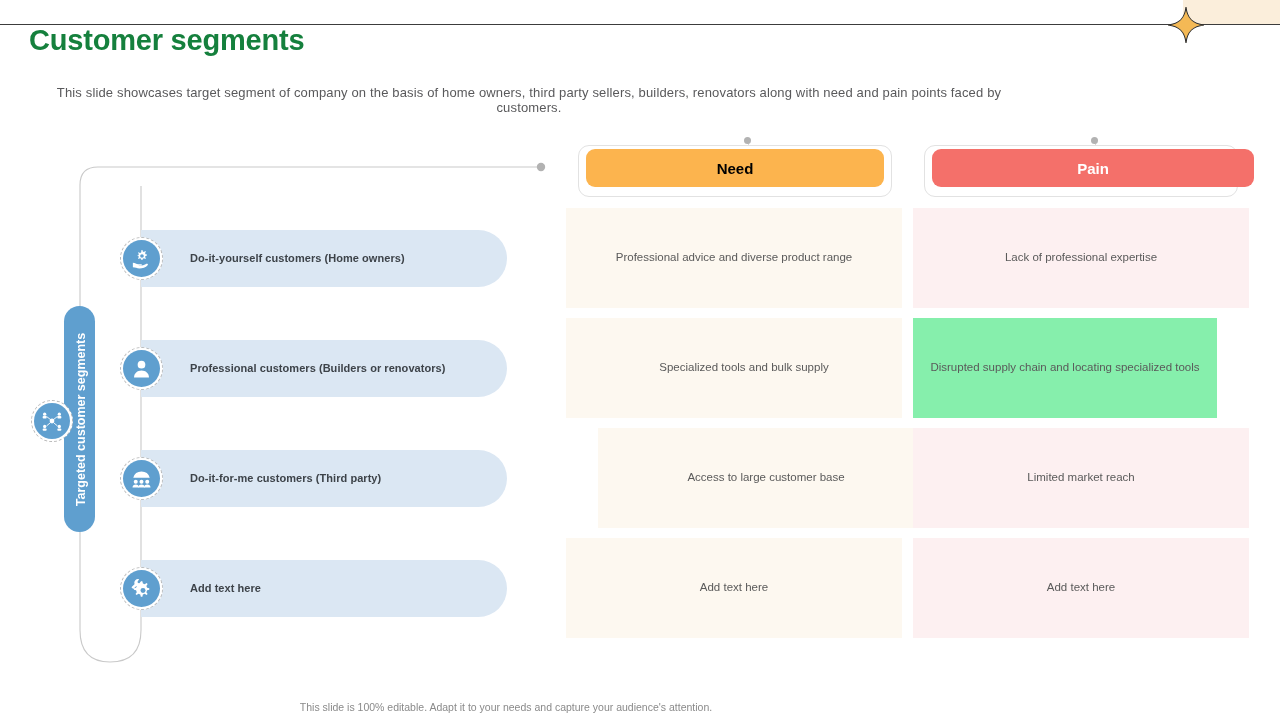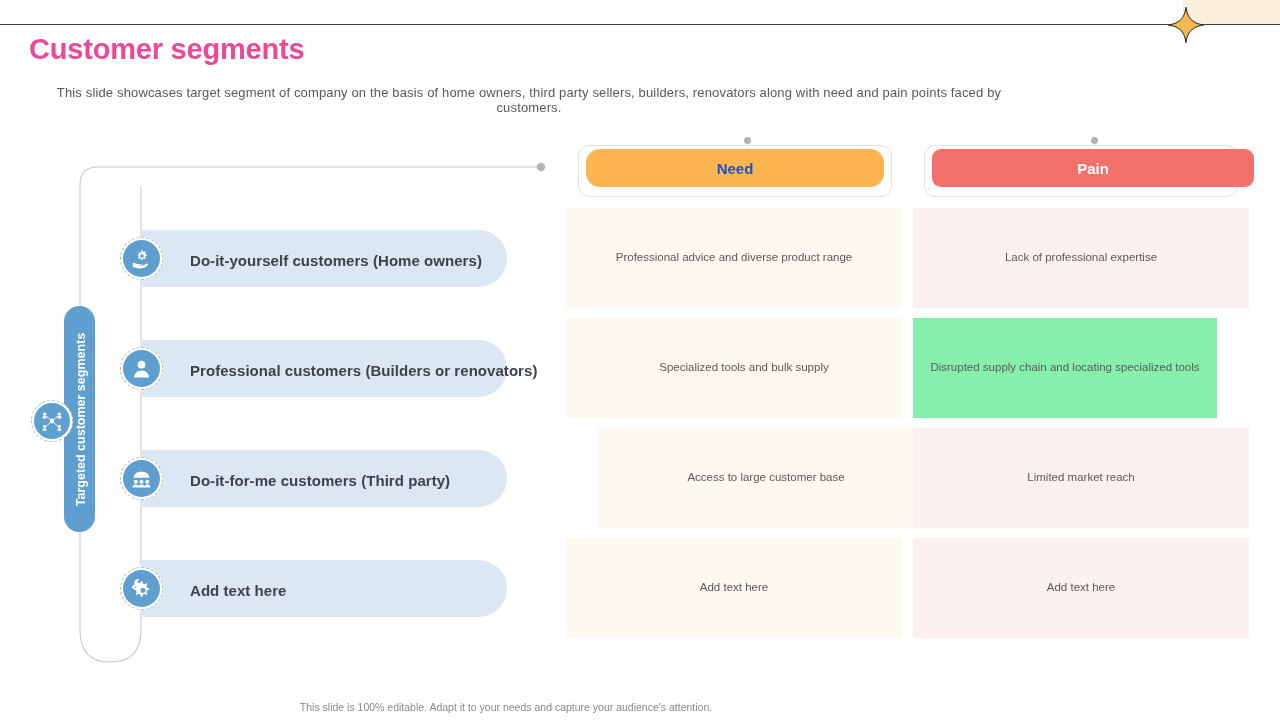--- a/index.html
+++ b/index.html
@@ -20,22 +20,22 @@
   .cream-block{
     position:absolute;right:0;top:0;width:97px;height:24px;
     background:#fbeedb;
   }
   .sparkle{
     position:absolute;left:1166px;top:5px;width:40px;height:40px;
   }
 
   
   .page-title{
-    position:absolute;left:29px;top:33px;
-    font-size:29px;font-weight:bold;color:#ec4899;
+    position:absolute;left:29px;top:24px;
+    font-size:29px;font-weight:bold;color:#15803d;
     letter-spacing:-0.2px;
     font-family:"Liberation Sans", sans-serif;
   }
   .page-subtitle{
     position:absolute;left:29px;top:85px;width:1000px;
     font-size:13px;color:#59595b;letter-spacing:0.15px;text-align:center;
   }
 
   
   .footer-note{
@@ -81,21 +81,21 @@
   }
 
   
   .seg-pill{
     position:absolute;height:57px;
     background:#dbe7f3;
     border-radius:0 28.5px 28.5px 0;
   }
   .seg-label{
     position:absolute;
-    font-size:15px;font-weight:bold;color:#3d4349;
+    font-size:11px;font-weight:bold;color:#3d4349;
     letter-spacing:0.05px;
   }
 
   
   .col-head-frame{
     position:absolute;
     border:1px solid #e2e2e2;
     border-radius:11px;
     background:#ffffff;
     box-sizing:border-box;
@@ -213,21 +213,21 @@
       <circle cx="13.6" cy="14.2" r="2.6" fill="#5f9fcf"></circle>
       <path d="M9.6 2.3 a4 4 0 0 0-4.9 5.2 l-3.2 3.2 1.9 1.9 3.2-3.2 a4 4 0 0 0 5.2-4.9 l-2 2-1.6-.3-.3-1.6z" fill="#fff"></path>
     </g>
   </svg>
 </div>
 <div class="seg-label" style="left:190px;top:582px;">Add text here</div>
 
 <div class="head-stem" style="left:748px;top:140px;height:13px;"></div>
 <div class="head-dot" style="left:744px;top:137px;"></div>
 <div class="col-head-frame" style="left:578px;top:145px;width:314px;height:52px;"></div>
-<div class="col-head-chip" style="left:586px;top:149px;width:298px;height:38px;background:#fcb44e;color:#1d4ed8;border-radius:14px;">
+<div class="col-head-chip" style="left:586px;top:149px;width:298px;height:38px;background:#fcb44e;color:#000000;">
   <span>Need</span>
 </div>
 
 <div class="cell" style="left:566px;top:208px;width:336px;height:100px;background:#fdf8f0;">
   <span>Professional advice and diverse product range</span>
 </div>
 <div class="cell" style="left:566px;top:318px;width:336px;height:100px;background:#fdf8f0;padding-left:36px;">
   <span>Specialized tools and bulk supply</span>
 </div>
 <div class="cell" style="left:566px;top:428px;width:336px;height:100px;background:#fdf8f0;margin-left:32px;">

